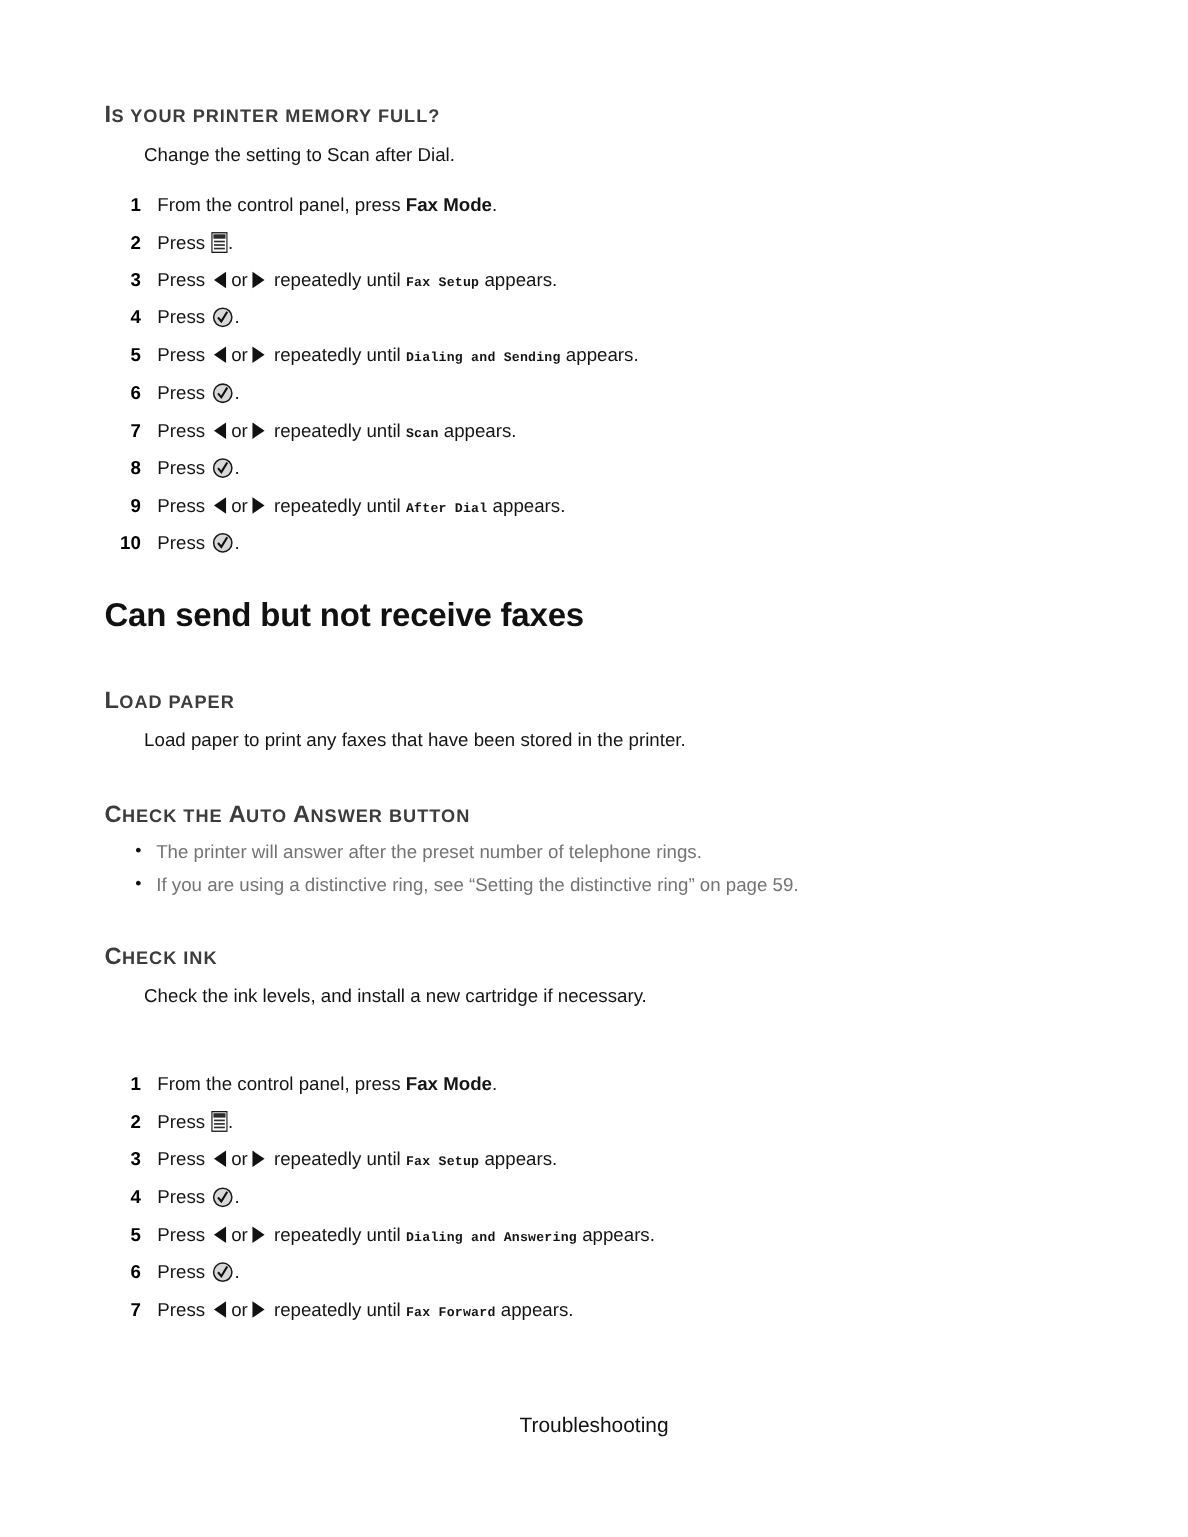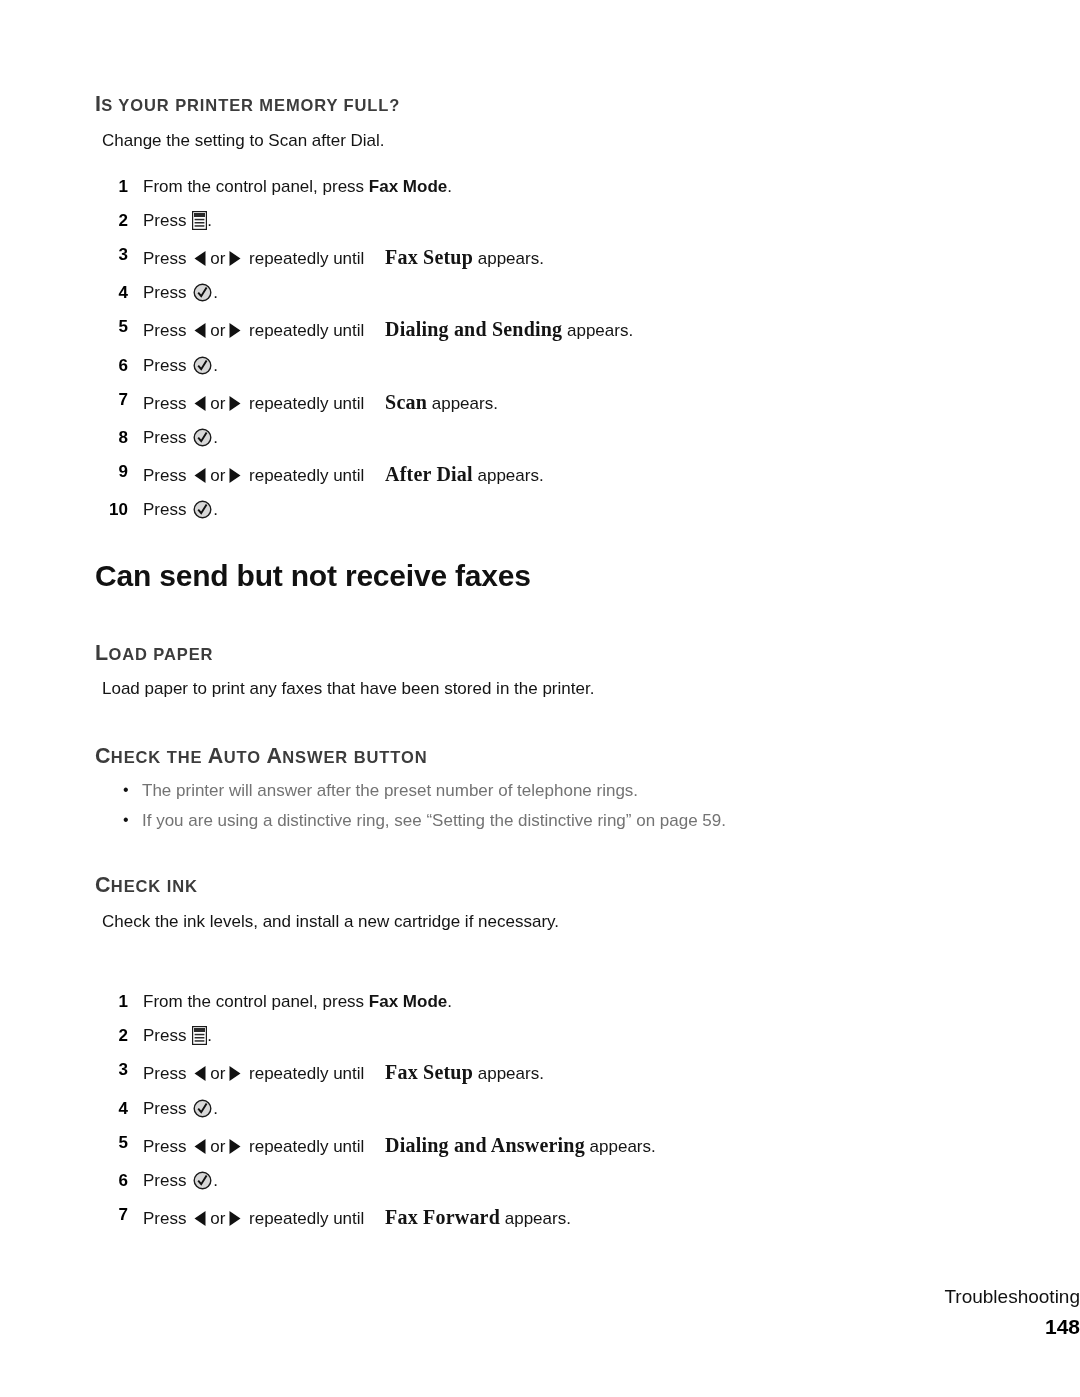--- a/index.html
+++ b/index.html
@@ -55,21 +55,21 @@
   }
 
   
   .body-p {
     font-size: 17px;
     line-height: 1.38;
     color: #141414;
     margin: 0 0 10px 0;
   }
   .indent-p {
-    margin-left: 7px;
+    margin-left: 36px;
   }
 
   
   ol.steps {
     list-style: none;
     margin: 0;
     padding: 0;
   }
   ol.steps li {
     position: relative;
@@ -111,25 +111,24 @@
     position: absolute;
     left: 28px;
     top: -1px;
     font-size: 16px;
     color: #111;
   }
 
   
   .b { font-weight: bold; }
   .mono {
-    font-family: Liberation Serif, serif;
-    font-weight: bold;
-    font-size: 20px;
+    font-family: Liberation Mono, monospace;
+    font-weight: bold;
+    font-size: 12px;
     letter-spacing: 0.2px;
-    margin-left: 16px;
   }
 
   
   .icon {
     display: inline-block;
     vertical-align: -3px;
     position: relative;
   }
   .icon-menu {
     width: 15px;
@@ -154,21 +153,21 @@
   .gap-sm { height: 14px; }
   .gap-md { height: 26px; }
   .gap-lg { height: 34px; }
 
   
   .footer {
     position: absolute;
     left: 0;
     top: 1285px;
     width: 1080px;
-    text-align: right;
+    text-align: center;
   }
   .footer .fchap {
     font-size: 19px;
     color: #111;
     line-height: 1.25;
   }
   .footer .fpage {
     font-size: 21px;
     font-weight: bold;
     color: #000;
@@ -356,15 +355,14 @@
                   <polygon points="2.5,1 2.5,16 13.5,8.5" fill="#111111"></polygon>
                 </svg></span><span> repeatedly until </span><span class="mono">Fax Forward</span><span> appears.</span></span>
         </li>
       </ol>
     </div>
 
   </div>
 
   <div class="footer">
     <div class="fchap">Troubleshooting</div>
-    <div class="fpage">148</div>
   </div>
 </div>
 
 </body></html>

